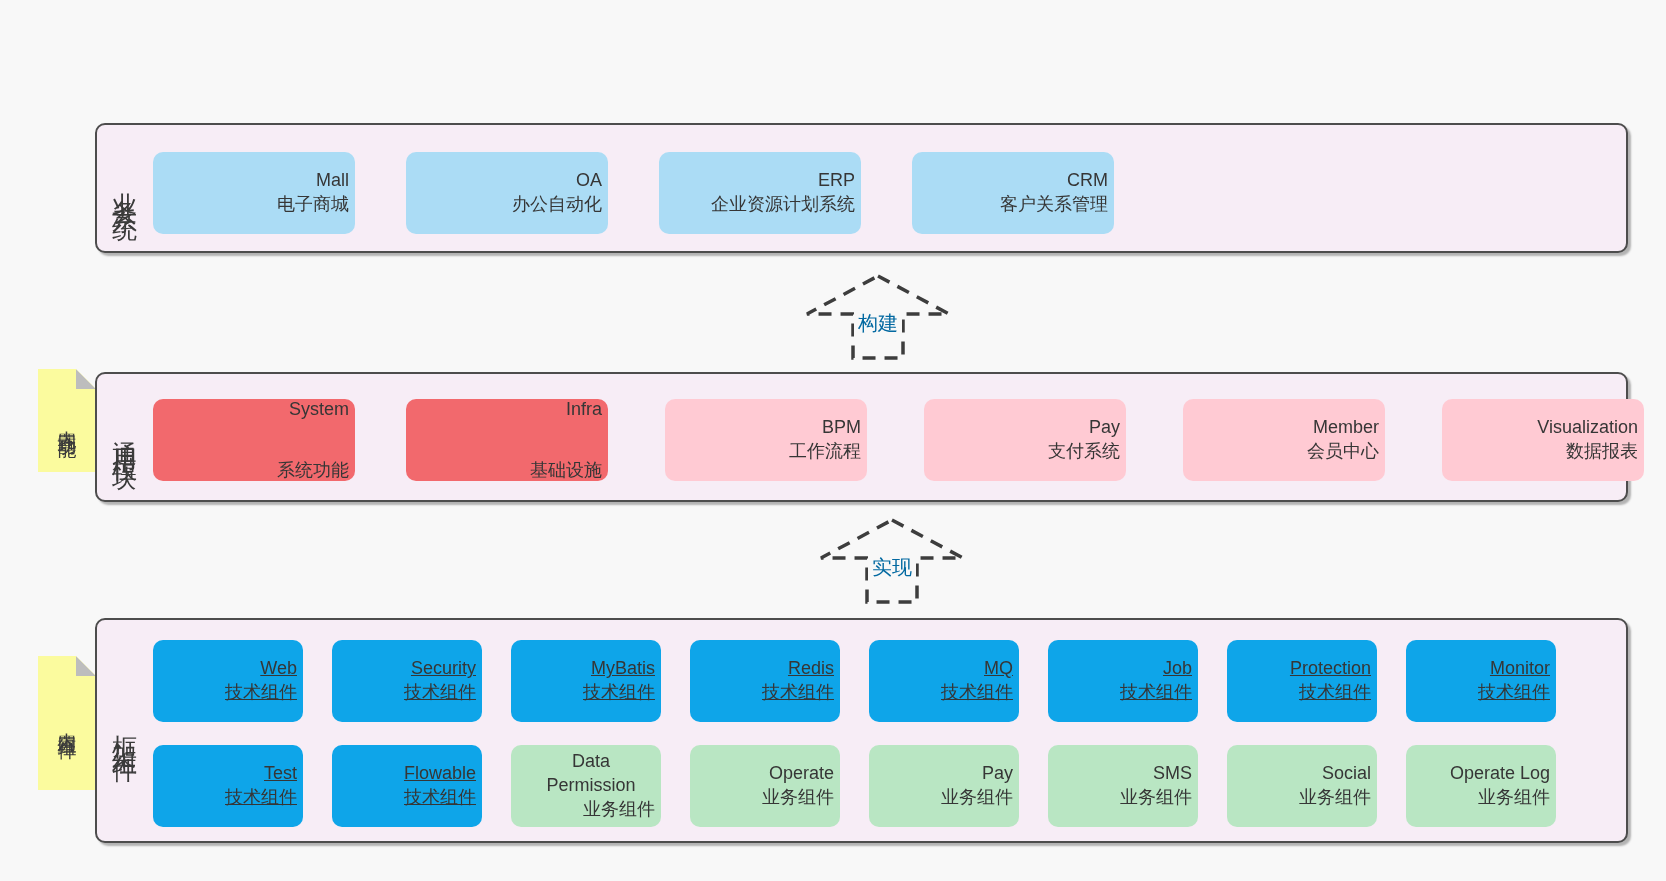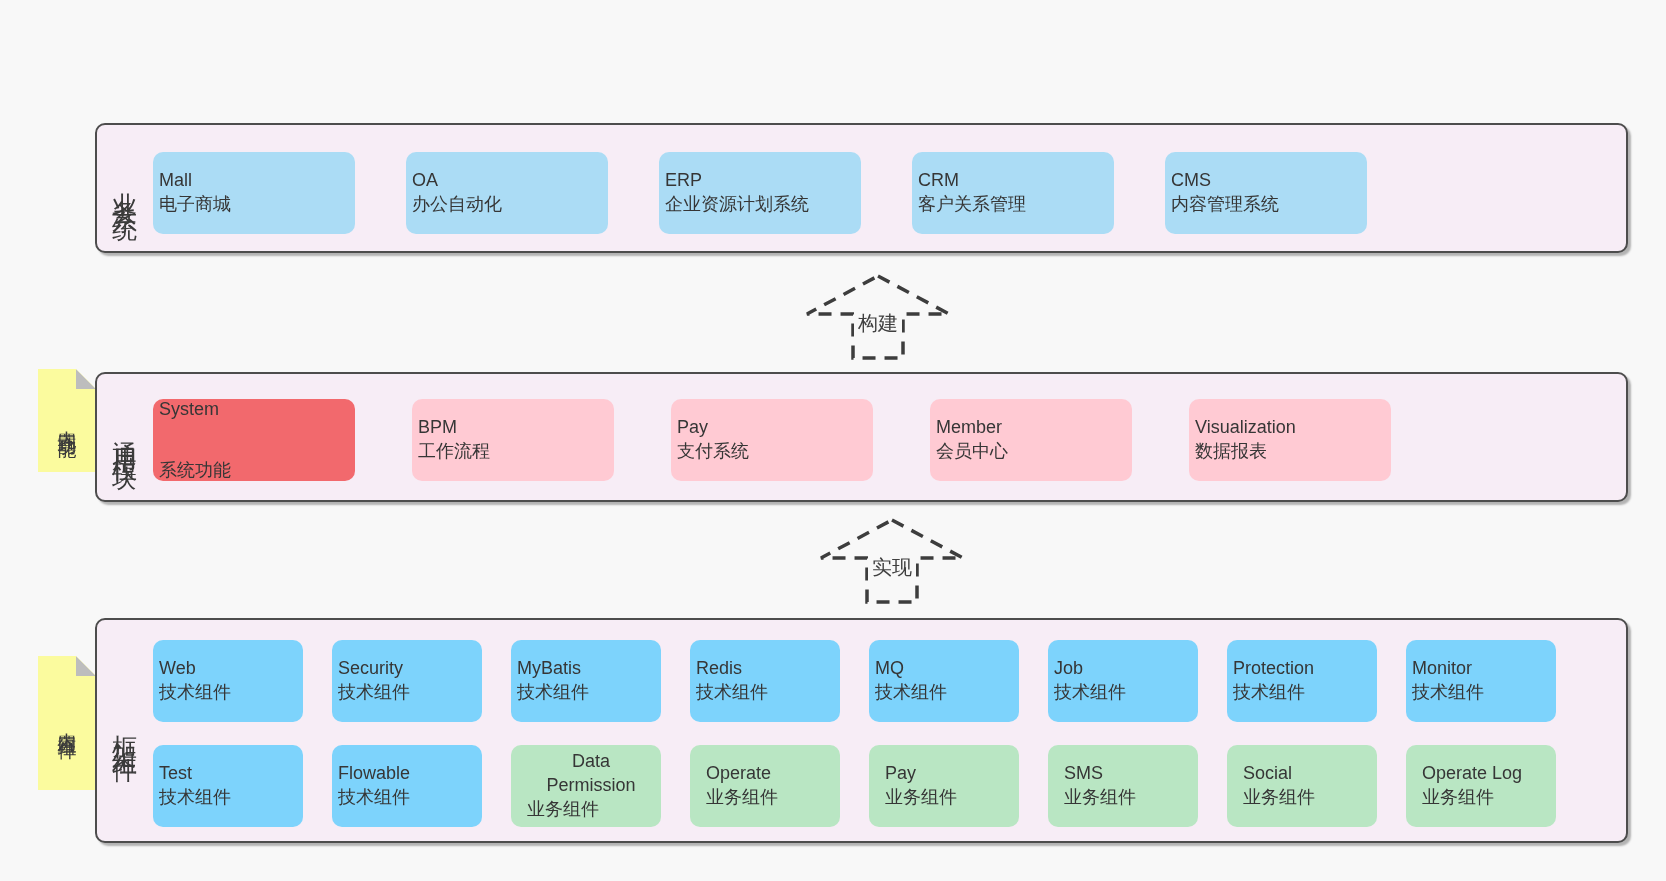--- a/index.html
+++ b/index.html
@@ -36,42 +36,42 @@
   .row{position:absolute;left:56px;display:flex;}
   .row-6{gap:51px;}
   .row-8{gap:29px;}
   #row-business{top:27px;}
   #row-modules{top:25px;}
   #row-comp-1{top:20px;}
   #row-comp-2{top:125px;}
 
   .box{
     height:82px;border-radius:10px;
-    display:flex;flex-direction:column;justify-content:center;align-items:flex-start;
+    display:flex;flex-direction:column;justify-content:center;align-items:flex-end;
     text-align:center;font-size:18px;line-height:1.32;
     box-sizing:border-box;padding:0 6px;
   }
   .row-6 .box{width:202px;}
   .row-8 .box{width:150px;}
   .blue{background:#abdcf5;}
   .red{background:#f2696d;gap:37px;}
   .pink{background:#ffcad3;margin-left:6px;}
-  .green{background:#7dd3fc;}
+  .green{background:#0ea5e9;text-decoration:underline;}
   .lightgreen{background:#b9e6c3;padding-left:16px;}
   .box span{display:block;}
 
   
   .arrow{position:absolute;width:150px;height:90px;}
   #arrow-build{left:803px;top:272px;}
   #arrow-implement{left:817px;top:516px;text-align:center;}
   .arrow svg{position:absolute;left:0;top:0;}
   .arrow-label{
     position:absolute;left:50%;top:36px;transform:translateX(-50%);
     background:#f8f8f8;padding:2px 4px;
-    font-size:20px;color:#404040;white-space:nowrap;
+    font-size:20px;color:#0369a1;white-space:nowrap;
   }
 
   
   .note{
     position:absolute;left:38px;width:58px;
     background:#fbfb9e;
     clip-path:polygon(0 0, calc(100% - 20px) 0, 100% 20px, 100% 100%, 0 100%);
     display:flex;justify-content:center;align-items:center;
   }
   #note-modules{top:369px;height:103px;}
@@ -110,41 +110,41 @@
       <span>办公自动化</span>
     </div>
     <div class="box blue">
       <span>ERP</span>
       <span>企业资源计划系统</span>
     </div>
     <div class="box blue">
       <span>CRM</span>
       <span>客户关系管理</span>
     </div>
-    <div class="box blue">
-      <span>CMS</span>
-      <span>内容管理系统</span>
-    </div>
   </div>
 </div>
 
 <div class="arrow" id="arrow-build">
   <svg width="150" height="90" viewBox="0 0 150 90">
     <polygon points="75,4 146,42 100,42 100,86 50,86 50,42 4,42" fill="none" stroke="#3d3d3d" stroke-width="3.5" stroke-dasharray="13 9"></polygon>
   </svg>
   <span class="arrow-label">构建</span>
 </div>
 
 <div class="layer" id="layer-modules">
   <div class="layer-label">通用模块</div>
   <div class="row row-6" id="row-modules">
     <div class="box red">
       <span>System</span>
       <span>系统功能</span>
     </div>
+    <div class="box red">
+      <span>Infra</span>
+      <span>基础设施</span>
+    </div>
     <div class="box pink">
       <span>BPM</span>
       <span>工作流程</span>
     </div>
     <div class="box pink">
       <span>Pay</span>
       <span>支付系统</span>
     </div>
     <div class="box pink">
       <span>Member</span>

